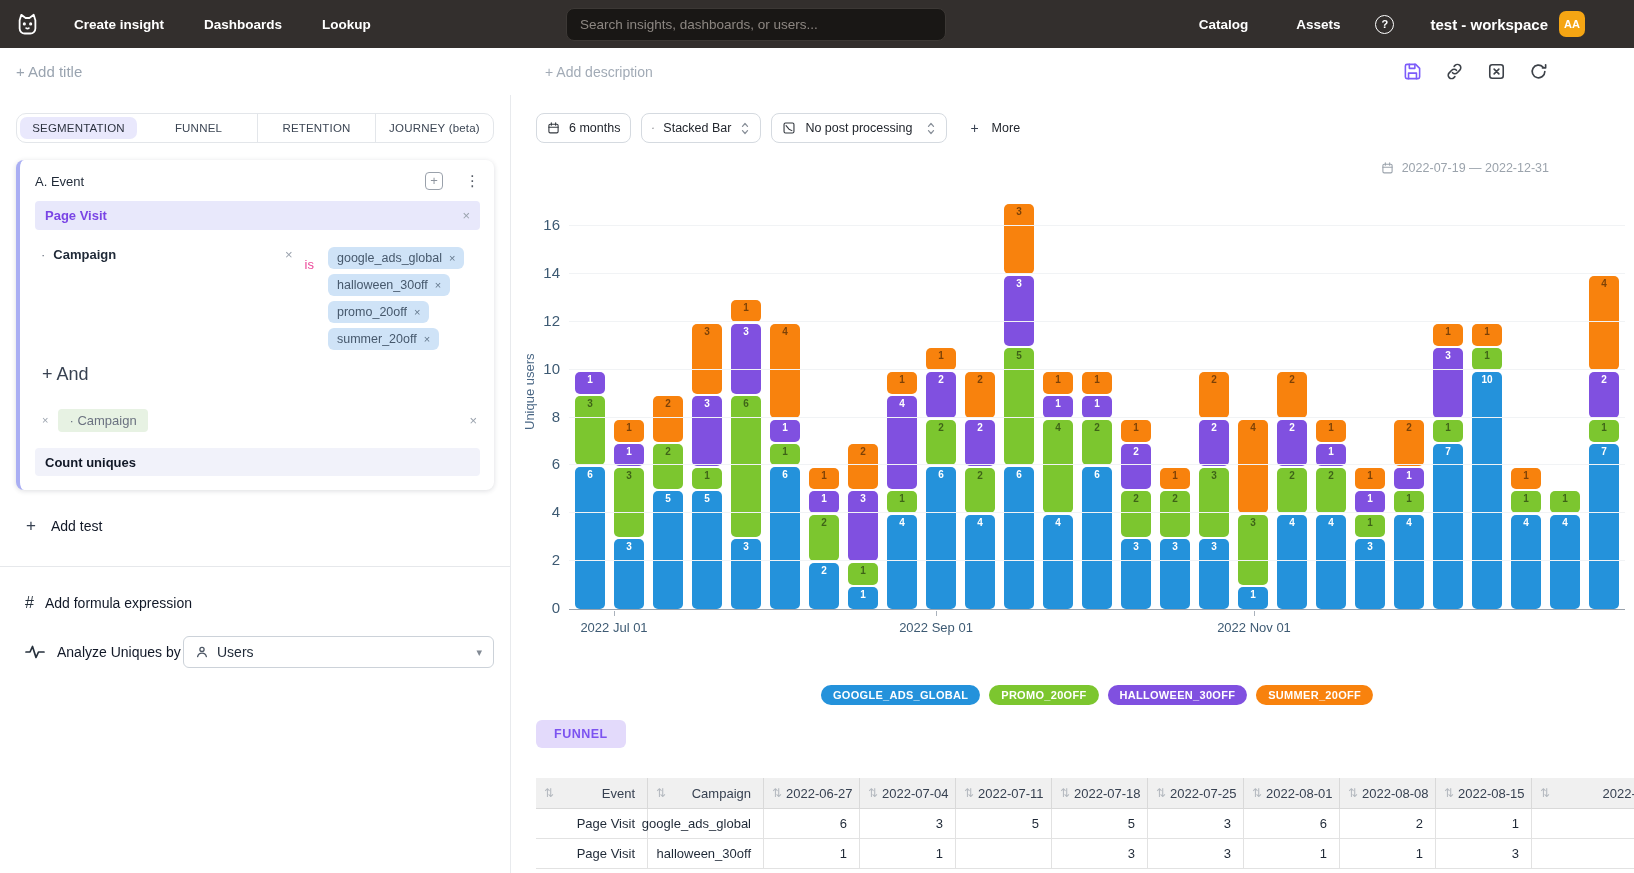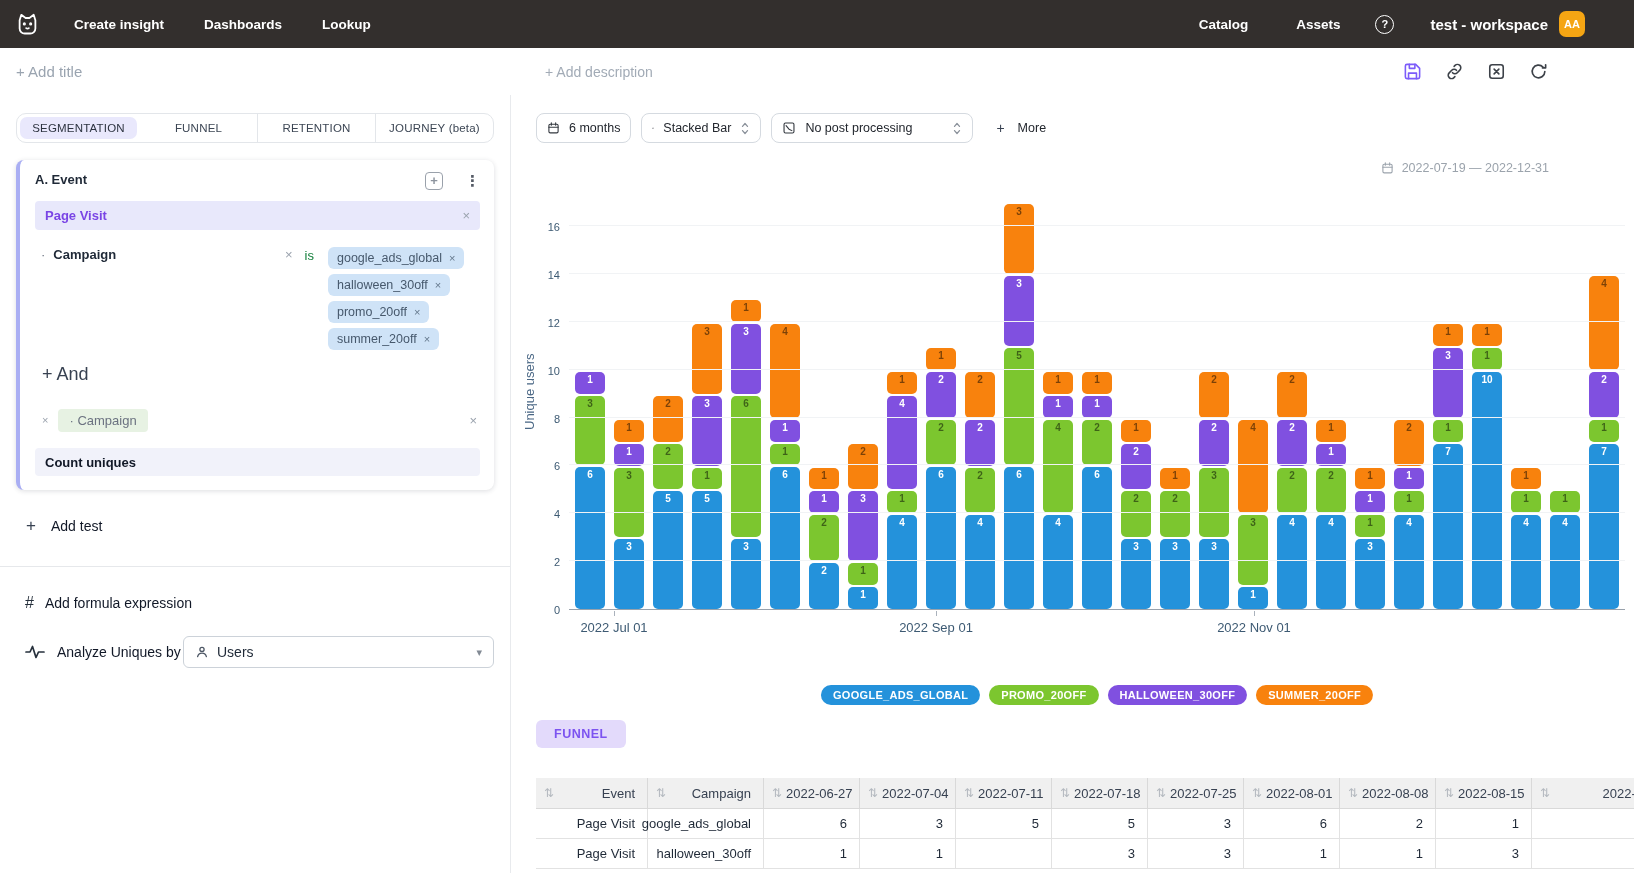--- a/index.html
+++ b/index.html
@@ -40,34 +40,34 @@
   .tabs{display:flex;border:1px solid #e3e6ea;border-radius:10px;height:30px;margin-bottom:17px;overflow:hidden}
   .tab{flex:1;display:flex;align-items:center;justify-content:center;font-size:11.5px;color:#3c4654;cursor:pointer;
     border-left:1px solid #e3e6ea;letter-spacing:.2px}
   .tab:first-child{border-left:none}
   .tab.active{background:#e9e8fc;border-radius:7px;margin:3px;border-left:none;font-weight:500;color:#2d3340}
   .tab.active + .tab{border-left:none}
 
   
   .event-card{background:#fff;border-left:4px solid #a9aef3;border-radius:8px;box-shadow:0 1px 5px rgba(40,45,60,.16);
     padding:12px 14px 14px 15px;margin-bottom:26px}
-  .card-head{display:flex;font-size:13px;font-weight:700;color:#1f2937;margin-bottom:11px}
+  .card-head{display:flex;align-items:center;font-size:13px;font-weight:400;color:#1f2937;margin-bottom:11px}
   .card-head .spacer{flex:1}
   .plus-box{width:18px;height:18px;border:1.5px solid #9aa1ab;border-radius:4px;color:#8d949e;font-size:13px;line-height:15px;
     text-align:center;cursor:pointer;margin-right:22px}
   .kebab{color:#555b66;font-size:15px;cursor:pointer;letter-spacing:0}
   .event-row{background:#e8e8fb;border-radius:4px;height:29px;display:flex;align-items:center;padding:0 10px;margin-bottom:8px}
   .event-name{color:#7a45e5;font-weight:700;font-size:13px}
   .x{color:#9aa2ad;font-size:13px;cursor:pointer;line-height:1}
   .event-row .x{margin-left:auto}
   .filter-row{display:flex;font-size:13px;align-items:flex-start;padding:9px 2px 0 6px}
   .bullet{color:#6b7280;margin-right:8px;font-size:13px}
   .prop-label{font-weight:700;color:#1f2937}
   .filter-x{margin-left:auto;margin-right:12px;margin-top:1px}
-  .op{color:#15803d;margin-right:14px;margin-top:1px}
+  .op{color:#ec4899;margin-right:14px;margin-top:10px}
   .tags{width:150px;display:flex;flex-direction:column;gap:5px;align-items:flex-start}
   .tag{background:#cfe3f7;color:#46586c;border-radius:6px;padding:4px 9px;font-size:12.5px;display:inline-flex;align-items:center;gap:7px;cursor:default;white-space:nowrap}
   .tag .x{font-size:11px;color:#64788c}
   .and-row{font-size:18px;color:#374151;margin:14px 0 0 7px;cursor:pointer}
   .breakdown-row{display:flex;align-items:center;margin:24px 0 0 7px}
   .breakdown-row .x.small{font-size:11px}
   .bd-pill{background:#e7f2e3;color:#6b7280;border-radius:4px;padding:4px 11px;font-size:13px;margin-left:10px;cursor:default}
   .breakdown-row .x.right{margin-left:auto;margin-right:3px}
   .agg-row{background:#f1f2fa;border-radius:4px;height:28px;display:flex;align-items:center;padding:0 10px;
     font-size:13px;font-weight:700;color:#111827;margin-top:16px}
@@ -81,28 +81,28 @@
   .analyze-label{font-size:14px;color:#111827;margin-left:12px}
   .analyze-select{margin-left:auto;width:311px;height:32px;border:1px solid #ccd2d9;border-radius:6px;display:flex;
     align-items:center;padding:0 11px;font-size:14px;color:#1f2937;cursor:pointer;gap:8px;background:#fff}
   .analyze-select .caret{margin-left:auto;color:#828a94;font-size:11px}
 
   
   .controls{position:absolute;top:18px;left:25px;display:flex;gap:10px;align-items:center}
   .ctrl{height:30px;border:1px solid #d5dae0;border-radius:8px;background:#fff;display:flex;align-items:center;
     gap:9px;padding:0 10px;font-size:12.5px;color:#23272e;cursor:pointer;white-space:nowrap}
   .ctrl .updown{margin-left:auto;flex:none}
-  .w-trend{width:204px}.w-type{width:120px}.w-post{width:202px}
+  .w-trend{width:204px}.w-type{width:120px}.w-post{width:176px}
   .more-btn{display:flex;align-items:center;gap:13px;font-size:12.5px;color:#23272e;padding:0 13px;cursor:pointer}
   .daterange{position:absolute;top:66px;right:85px;display:flex;align-items:center;gap:8px;color:#9ba3ac;font-size:12.5px}
 
   
   .plot{position:absolute;top:100px;left:58px;width:1056px;height:415px;border-bottom:1.5px solid #99a2ac}
   .gridline{position:absolute;left:0;right:0;height:1px;background:#f1f3f5}
-  .ytick{position:absolute;right:calc(100% + 9px);transform:translateY(7px);font-size:11px;color:#3d5a73;white-space:nowrap}
+  .ytick{position:absolute;right:calc(100% + 9px);transform:translateY(7px);font-size:15px;color:#3d5a73;white-space:nowrap}
   .y-axis-title{position:absolute;left:-47px;top:235px;transform:rotate(-90deg);transform-origin:left top;
     font-size:13px;color:#4a6785;white-space:nowrap}
   .bars{position:absolute;left:0;bottom:0;width:100%;height:100%;display:flex;justify-content:space-between;
     align-items:flex-end;padding:0 6px}
   .bar-col{width:30px;display:flex;flex-direction:column;justify-content:flex-end}
   .seg{border-radius:5px;margin-top:2px;text-align:center;overflow:hidden}
   .seg-label{display:block;font-size:10px;font-weight:600;margin-top:3px;line-height:1}
   .xlabel{position:absolute;top:425px;transform:translateX(-50%);font-size:13px;color:#3d5a73;white-space:nowrap}
   .xtick{position:absolute;top:416px;width:1px;height:5px;background:#aab2bc}
 
@@ -132,20 +132,21 @@
     <svg width="27" height="27" viewBox="0 0 24 24" fill="none" stroke="#fff" stroke-width="1.6" stroke-linejoin="round" stroke-linecap="round">
       <path d="M5 8.2 L6.5 3.4 L10.3 6.2 L13.7 6.2 L17.5 3.4 L19 8.2 L19 15.5 A4.5 4.5 0 0 1 14.5 20 L9.5 20 A4.5 4.5 0 0 1 5 15.5 Z"></path>
       <circle cx="9.2" cy="11.5" r="0.6" fill="#fff"></circle>
         <circle cx="14.8" cy="11.5" r="0.6" fill="#fff"></circle>
       <path d="M10.8 15.2 Q12 16.2 13.2 15.2"></path>
     </svg>
   </div>
   <div class="nav-item">Create insight</div>
   <div class="nav-item">Dashboards</div>
   <div class="nav-item">Lookup</div>
+  <input class="search-input" type="text" placeholder="Search insights, dashboards, or users..." style="">
   <div class="nav-right">
     <div class="nav-item">Catalog</div>
     <div class="gap48"></div>
     <div class="nav-item">Assets</div>
     <div class="help-circle">?</div>
     <div class="workspace">test - workspace</div>
     <div class="avatar">AA</div>
   </div>
 </header>
 

